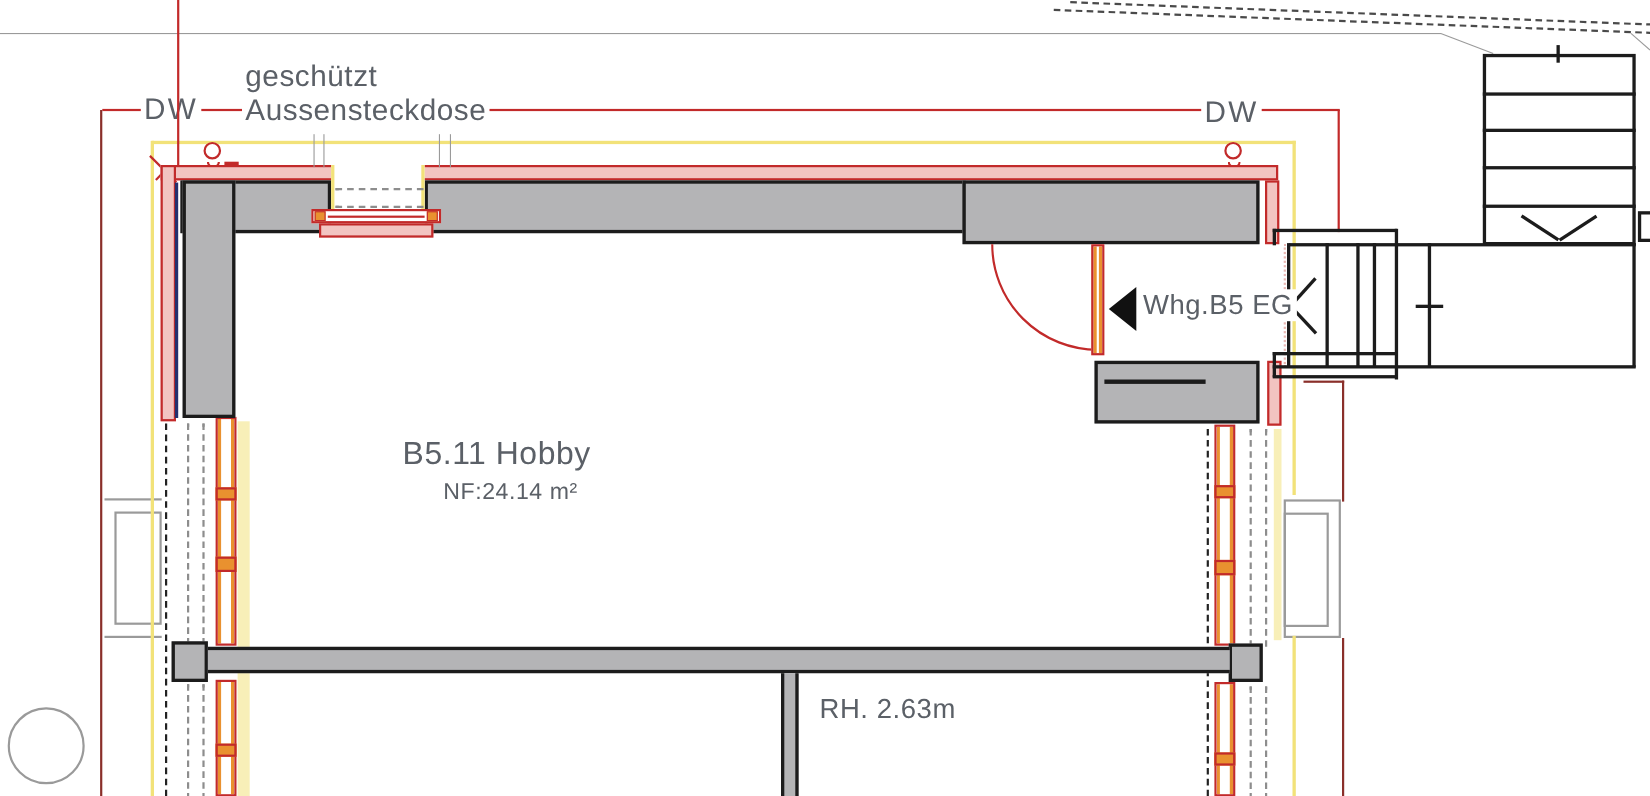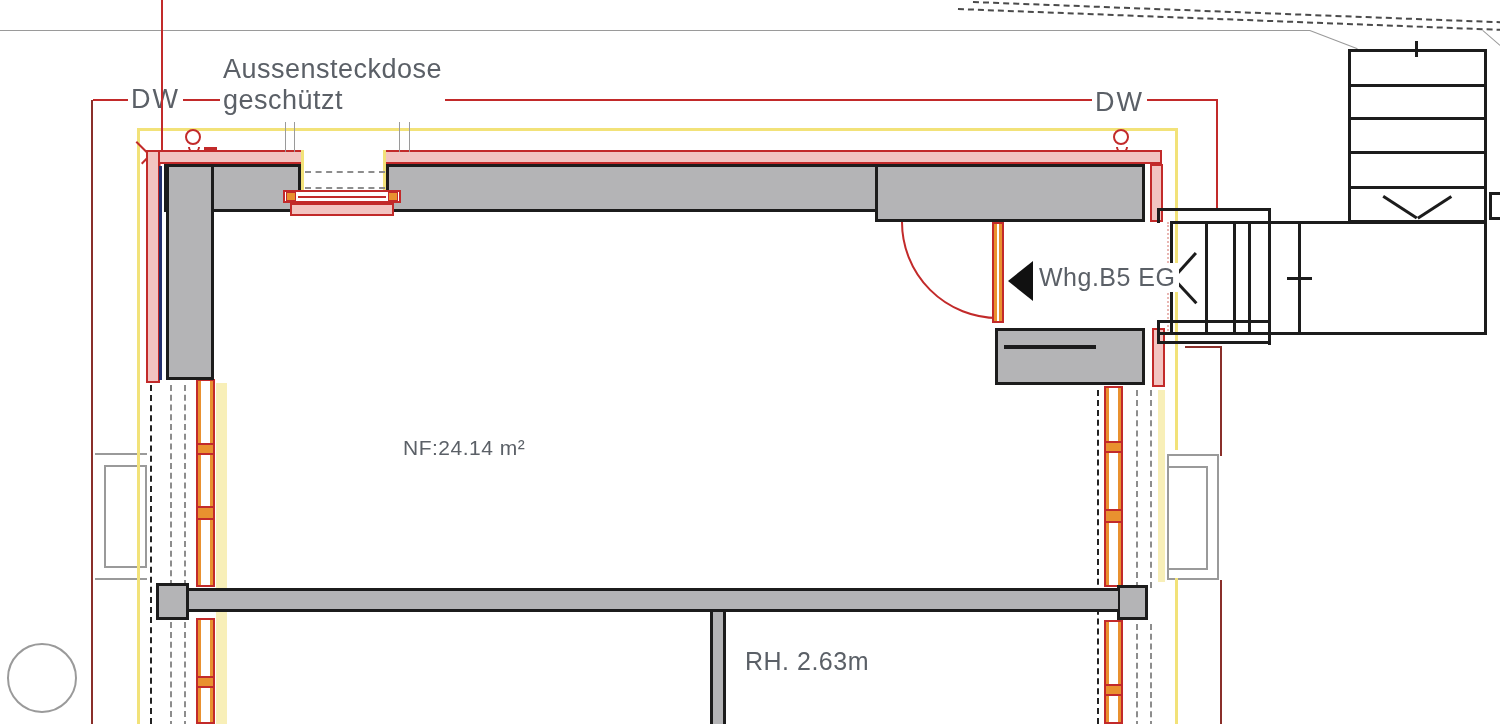--- a/index.html
+++ b/index.html
@@ -55,22 +55,22 @@
   <div class="vl yellow" style="left:137px;top:128px;height:596px;"></div>
   <div class="vl yellow" style="left:1175px;top:128px;height:322px;"></div>
   <div class="vl yellow" style="left:1175px;top:578px;height:146px;"></div>
   <div class="box" style="left:216px;top:383px;width:11px;height:341px;background:var(--paleyellow);"></div>
   <div class="box" style="left:1158px;top:390px;width:7px;height:192px;background:var(--paleyellow);"></div>
 
   <div class="hl red" style="left:93px;top:99px;width:1125px;"></div>
 
   <div class="lbl f27" style="left:128px;top:84px;letter-spacing:2px;">DW</div>
   <div class="lbl f27" style="left:220px;top:54px;">
+    <div>geschützt</div>
     <div>Aussensteckdose</div>
-    <div>geschützt</div>
   </div>
   <div class="lbl f27" style="left:1092px;top:87px;letter-spacing:2px;">DW</div>
 
   <div class="vl darkred" style="left:91px;top:100px;height:624px;"></div>
   <div class="vl red" style="left:161px;top:0;height:154px;"></div>
   <div class="hl red rot" style="left:137px;top:141px;width:34px;transform:rotate(45deg);"></div>
   <div class="hl red rot" style="left:141px;top:163px;width:18px;transform:rotate(-46deg);"></div>
   <div class="vl red" style="left:1216px;top:100px;height:111px;"></div>
   <div class="ring" style="left:185px;top:129px;width:16px;height:16px;"></div>
   <div class="halfring" style="left:188px;top:147px;width:12px;height:6px;"></div>
@@ -160,18 +160,19 @@
   <div class="hl ink3" style="left:1287px;top:277px;width:25px;"></div>
   <div class="vl ink3" style="left:1484px;top:221px;height:113px;"></div>
   <div class="hl ink3" style="left:1157px;top:208px;width:113px;"></div>
   <div class="vl ink3" style="left:1157px;top:208px;height:15px;"></div>
   <div class="hl ink3" style="left:1157px;top:320px;width:113px;"></div>
   <div class="hl ink3" style="left:1157px;top:341px;width:113px;"></div>
   <div class="vl ink3" style="left:1157px;top:320px;height:23px;"></div>
   <div class="hl ink3 rot" style="left:1197px;top:254px;width:33px;transform:rotate(132deg);"></div>
   <div class="hl ink3 rot" style="left:1175px;top:278px;width:33px;transform:rotate(47deg);"></div>
 
+  <div class="lbl f29" style="left:363px;top:397px;">B5.11 Hobby</div>
   <div class="lbl f21" style="left:363px;top:436px;margin-left:37px;">NF:24.14 m²</div>
-  <div class="lbl f25" style="left:742px;top:631px;margin-top:16px;">RH. 2.63m</div>
+  <div class="lbl f25" style="left:742px;top:631px;">RH. 2.63m</div>
   <div class="tri-left" style="left:1008px;top:261px;"></div>
   <div class="lbl f25" style="left:1036px;top:263px;">Whg.B5 EG</div>
 
 </div>
 
 </body></html>

